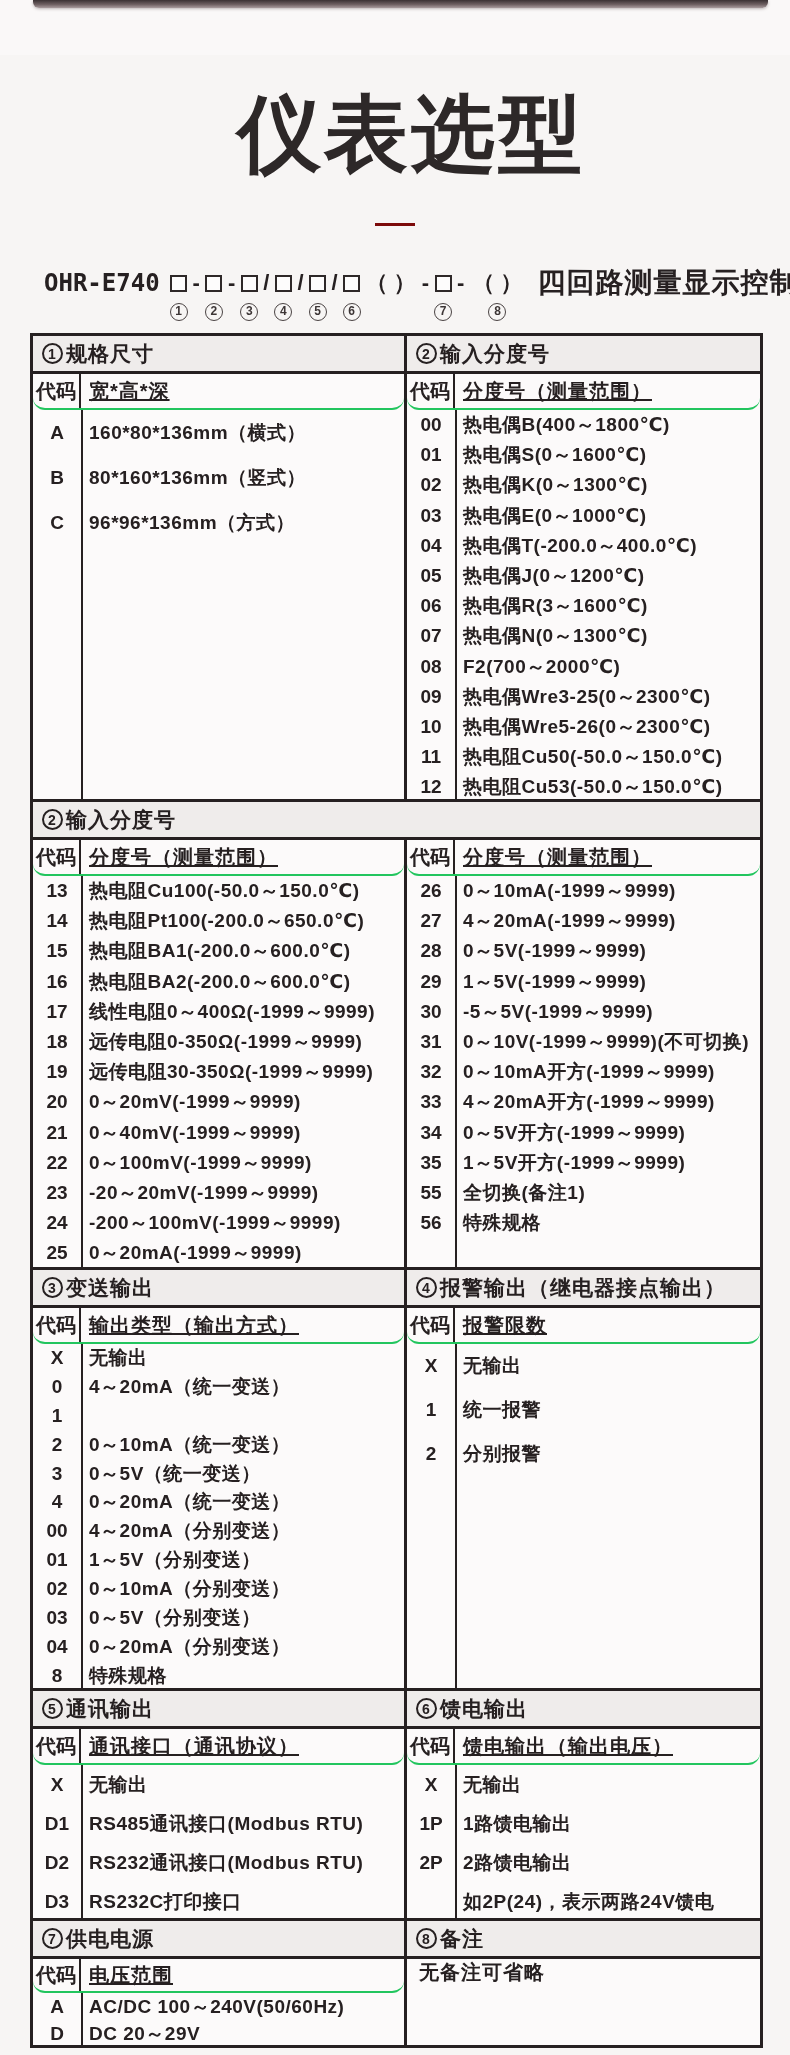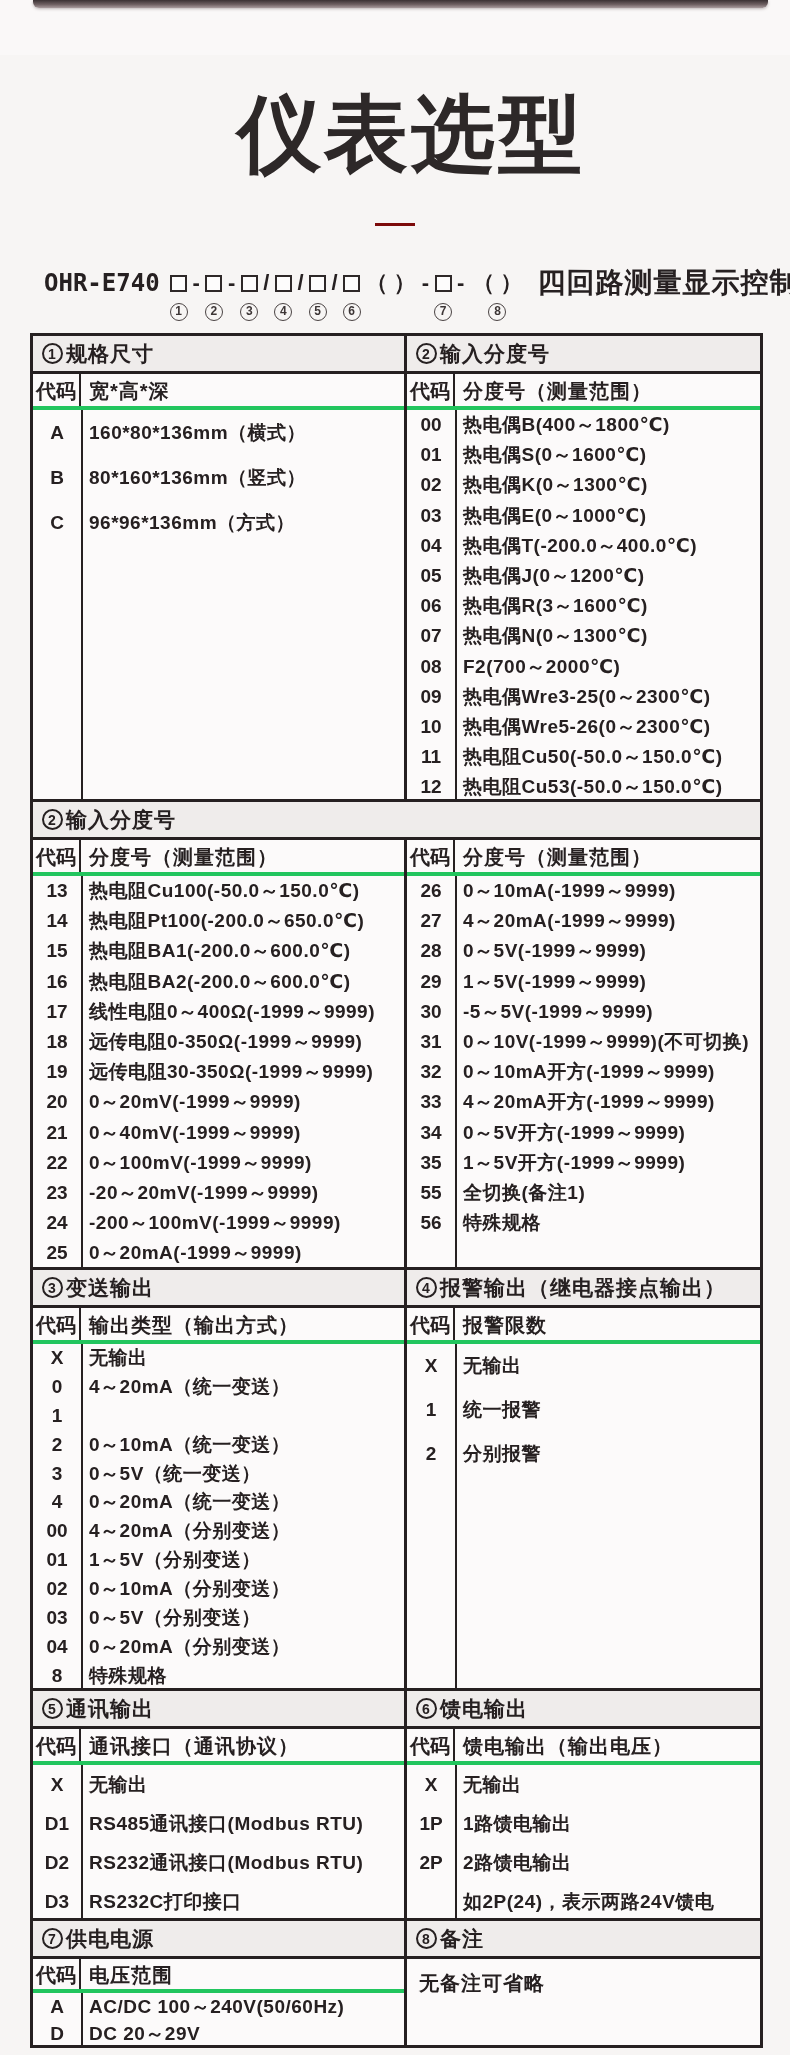--- a/index.html
+++ b/index.html
@@ -43,38 +43,38 @@
   .panel { flex:1; display:flex; flex-direction:column; overflow:hidden; }
   .pleft { flex:0 0 374px; max-width:374px; border-right:3px solid #262021; }
 
   .sec-h { height:38px; flex:0 0 38px; background:#efeceb; border-bottom:3px solid #262021;
            font-size:21px; font-weight:bold; letter-spacing:1px;
            display:flex; align-items:center; padding-left:9px; }
   .snum { width:21px; height:21px; border:2px solid #262021; border-radius:50%;
           display:inline-flex; align-items:center; justify-content:center;
           font-size:14px; font-weight:bold; margin-right:3px; flex:0 0 21px; }
   .sub-h { display:flex; height:36px; flex:0 0 36px; line-height:34px;
-           border-bottom:4px solid #22c55e; font-size:20px; font-weight:bold; }
+           border-bottom:2px solid #22c55e; font-size:20px; font-weight:bold;border-radius:12px; }
   .b5 .sub-h { height:34px; flex:0 0 34px; line-height:32px; }
   .sub-h .tcode { flex:0 0 48px; text-align:center; border-right:2px solid #262021; }
-  .sub-h .tdesc { padding-left:8px; letter-spacing:1px; white-space:nowrap; }
+  .sub-h .tdesc { padding-left:8px; letter-spacing:1px; white-space:nowrap;text-decoration:underline; }
 
   .rows { position:relative; flex:1; min-height:0; }
   .rows::before { content:""; position:absolute; left:48px; top:0; bottom:0;
                   border-left:2px solid #262021; }
   .trow { display:flex; font-weight:bold; font-size:19px; white-space:nowrap; }
   .trow .tcode { flex:0 0 48px; text-align:center; }
   .trow .tdesc { padding-left:8px; flex:1; letter-spacing:0.5px; }
   .rh45 .trow { height:45px; line-height:45px; }
   .rh30 .trow { height:30.2px; line-height:30.2px; }
   .rh29 .trow { height:28.9px; line-height:28.9px; }
   .rh44 .trow { height:44px; line-height:44px; }
   .rh39 .trow { height:39px; line-height:39px; }
   .rh27 .trow { height:27px; line-height:27px; }
-  .note { padding:11px 0 0 12px; font-size:20px; font-weight:bold; letter-spacing:1px; }
+  .note { padding:0 0 0 12px; font-size:20px; font-weight:bold; letter-spacing:1px; }
 </style>
 </head>
 <body>
 
 <div class="canvas">
   <div class="topstrip"></div>
   <div class="topbar"></div>
 
   <div class="title">仪表选型</div>
   <div class="dash"></div>

